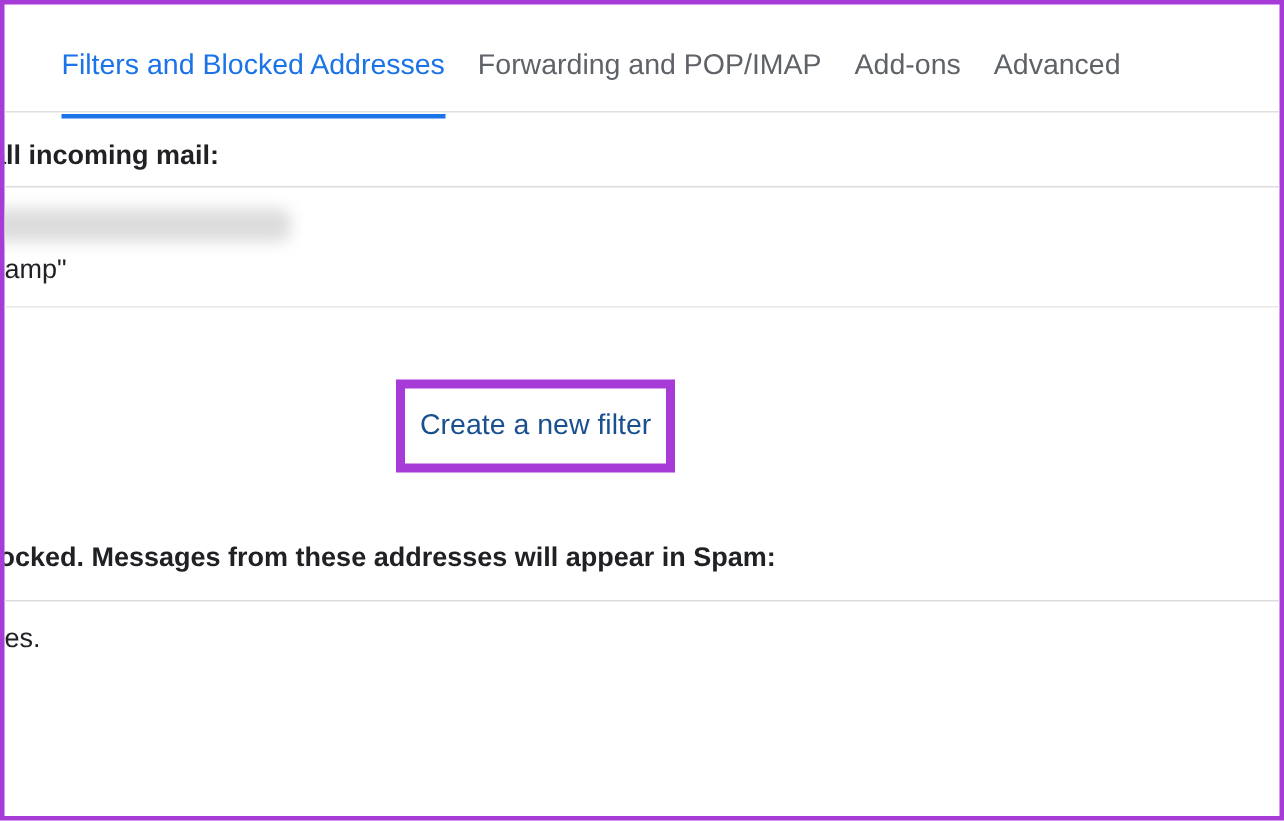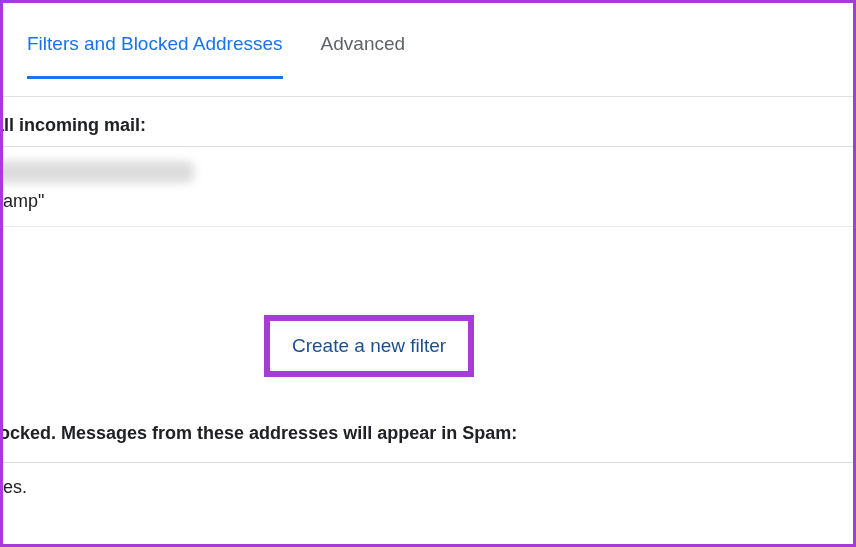--- a/index.html
+++ b/index.html
@@ -11,24 +11,24 @@
       font-family: Arial, 'Helvetica Neue', sans-serif;
       background: #fff;
       width: 856px;
       height: 547px;
       border: 3px solid #a63bd8;
       overflow: hidden;
       position: relative;
     }
     .tabs {
       display: flex;
-      gap: 38px;
-      padding: 30px 0 0 24px;
+      gap: 22px;
+      padding: 30px 0 0 38px;
       border-bottom: 1px solid #e0e0e0;
-      height: 94px;
+      height: 72px;
       align-items: flex-start;
     }
     .tab {
       font-size: 19px;
       color: #5f6368;
       padding-bottom: 24px;
       cursor: pointer;
       white-space: nowrap;
     }
     .tab.active {
@@ -69,23 +69,22 @@
       align-items: center;
     }
     .link-button {
       font-size: 19px;
       color: #1a5090;
       cursor: pointer;
       text-decoration: none;
     }
     .highlight-box {
       border: 6px solid #a63bd8;
-      padding: 14px 22px;
+      padding: 14px 10px;
       display: inline-block;
-      margin-top: 40px;
     }
     .blocked-header {
       font-size: 18px;
       font-weight: bold;
       color: #202124;
       padding: 6px 0 18px 0;
       margin-left: -12px;
       border-bottom: 1px solid #dadce0;
     }
     .blocked-content {
@@ -96,20 +95,22 @@
     }
     .content {
       padding-left: 3px;
     }
   </style>
 </head>
 <body>
 
 <div class="tabs">
   <div class="tab active">Filters and Blocked Addresses</div>
+  <div class="tab">Forwarding and POP/IMAP</div>
+  <div class="tab">Add-ons</div>
   <div class="tab">Advanced</div>
 </div>
 
 <div class="content">
   <div class="section-header">all incoming mail:</div>
 
   <div class="filter-box">
     <div class="blurred-line"></div>
     <div class="filter-text">camp"</div>
   </div>

